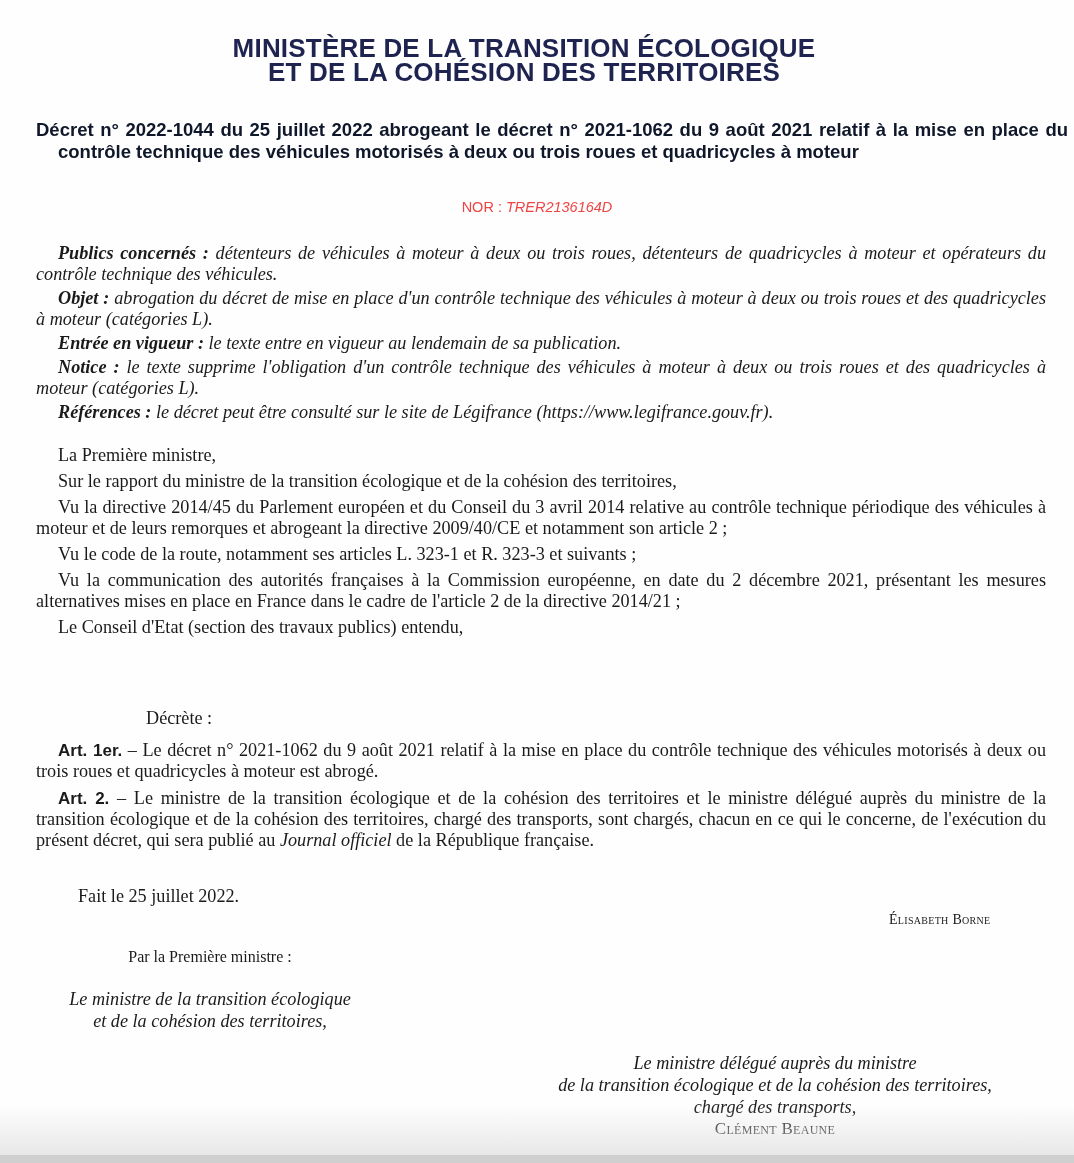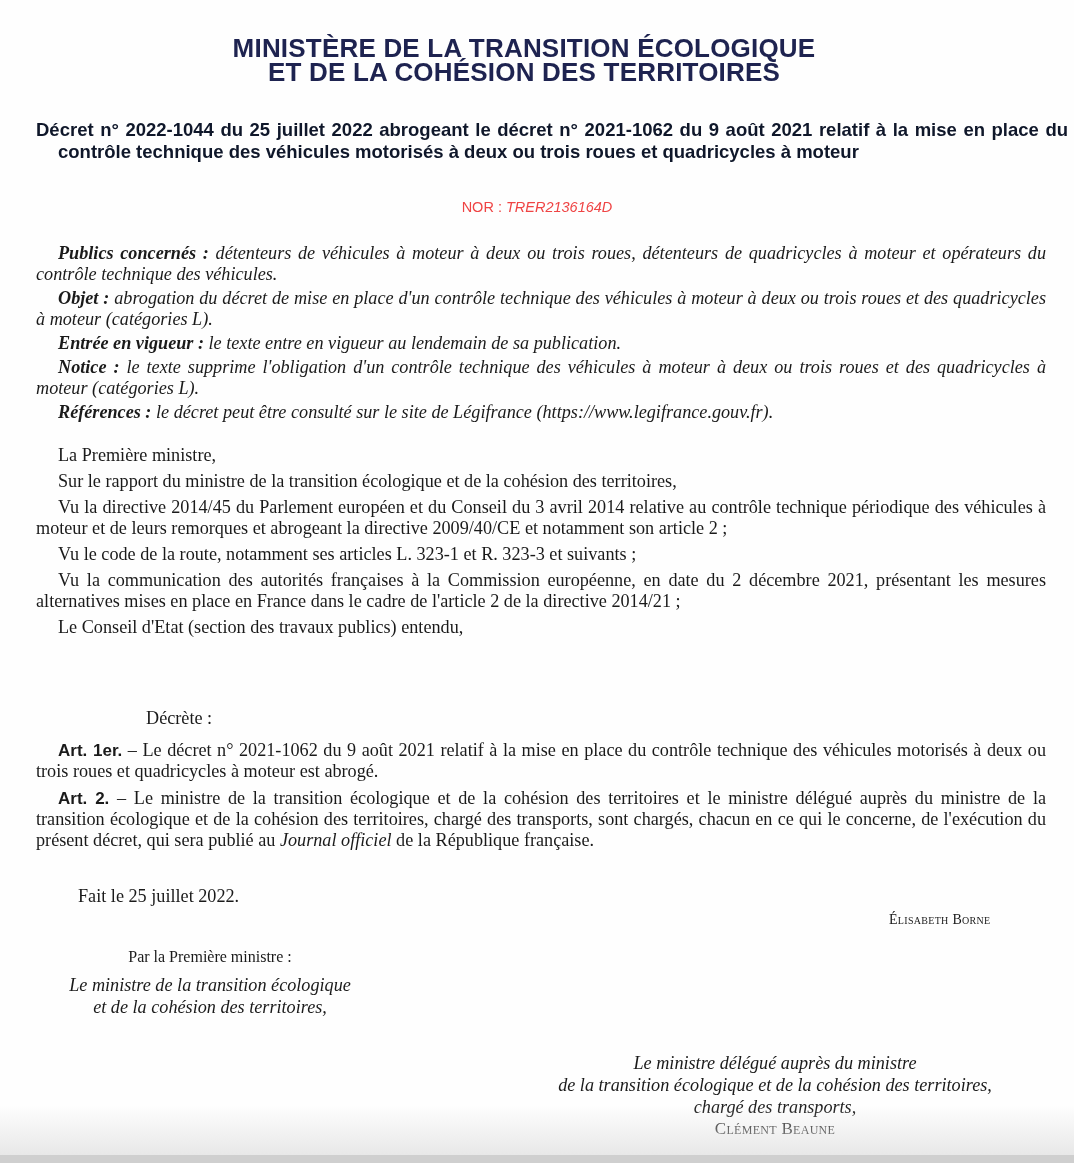--- a/index.html
+++ b/index.html
@@ -44,21 +44,21 @@
     .sig-pm {
       position: absolute; top: 912px; left: 853px;
       font-family: "Liberation Serif", serif; font-size: 14px; letter-spacing: 0.3px; font-variant: small-caps; margin-left: 36px;
     }
     .sig-block {
       position: absolute; text-align: center; font-family: "Liberation Serif", serif;
       font-size: 18.2px; line-height: 22px;
     }
     .sig-left { top: 946px; left: 30px; width: 360px; }
     .sig-right { top: 1052px; left: 500px; width: 550px; }
-    .par-la { font-size: 16px; margin-bottom: 6px; }
+    .par-la { font-size: 16px; margin-bottom: 20px; }
     .sig-role { font-style: italic; }
     .sig-name { font-variant: small-caps; font-size: 17px; letter-spacing: 0.3px; }
     .bottom-fade {
       position: absolute; left: 0; top: 1105px; width: 1074px; height: 52px;
       background: linear-gradient(to bottom, rgba(255,255,255,0) 0%, rgba(225,225,225,0.8) 100%);
     }
     .bottom-bar { position: absolute; left: 0; top: 1155px; width: 1074px; height: 8px; background: #cfcfcf; }
   </style>
 </head>
 <body>

